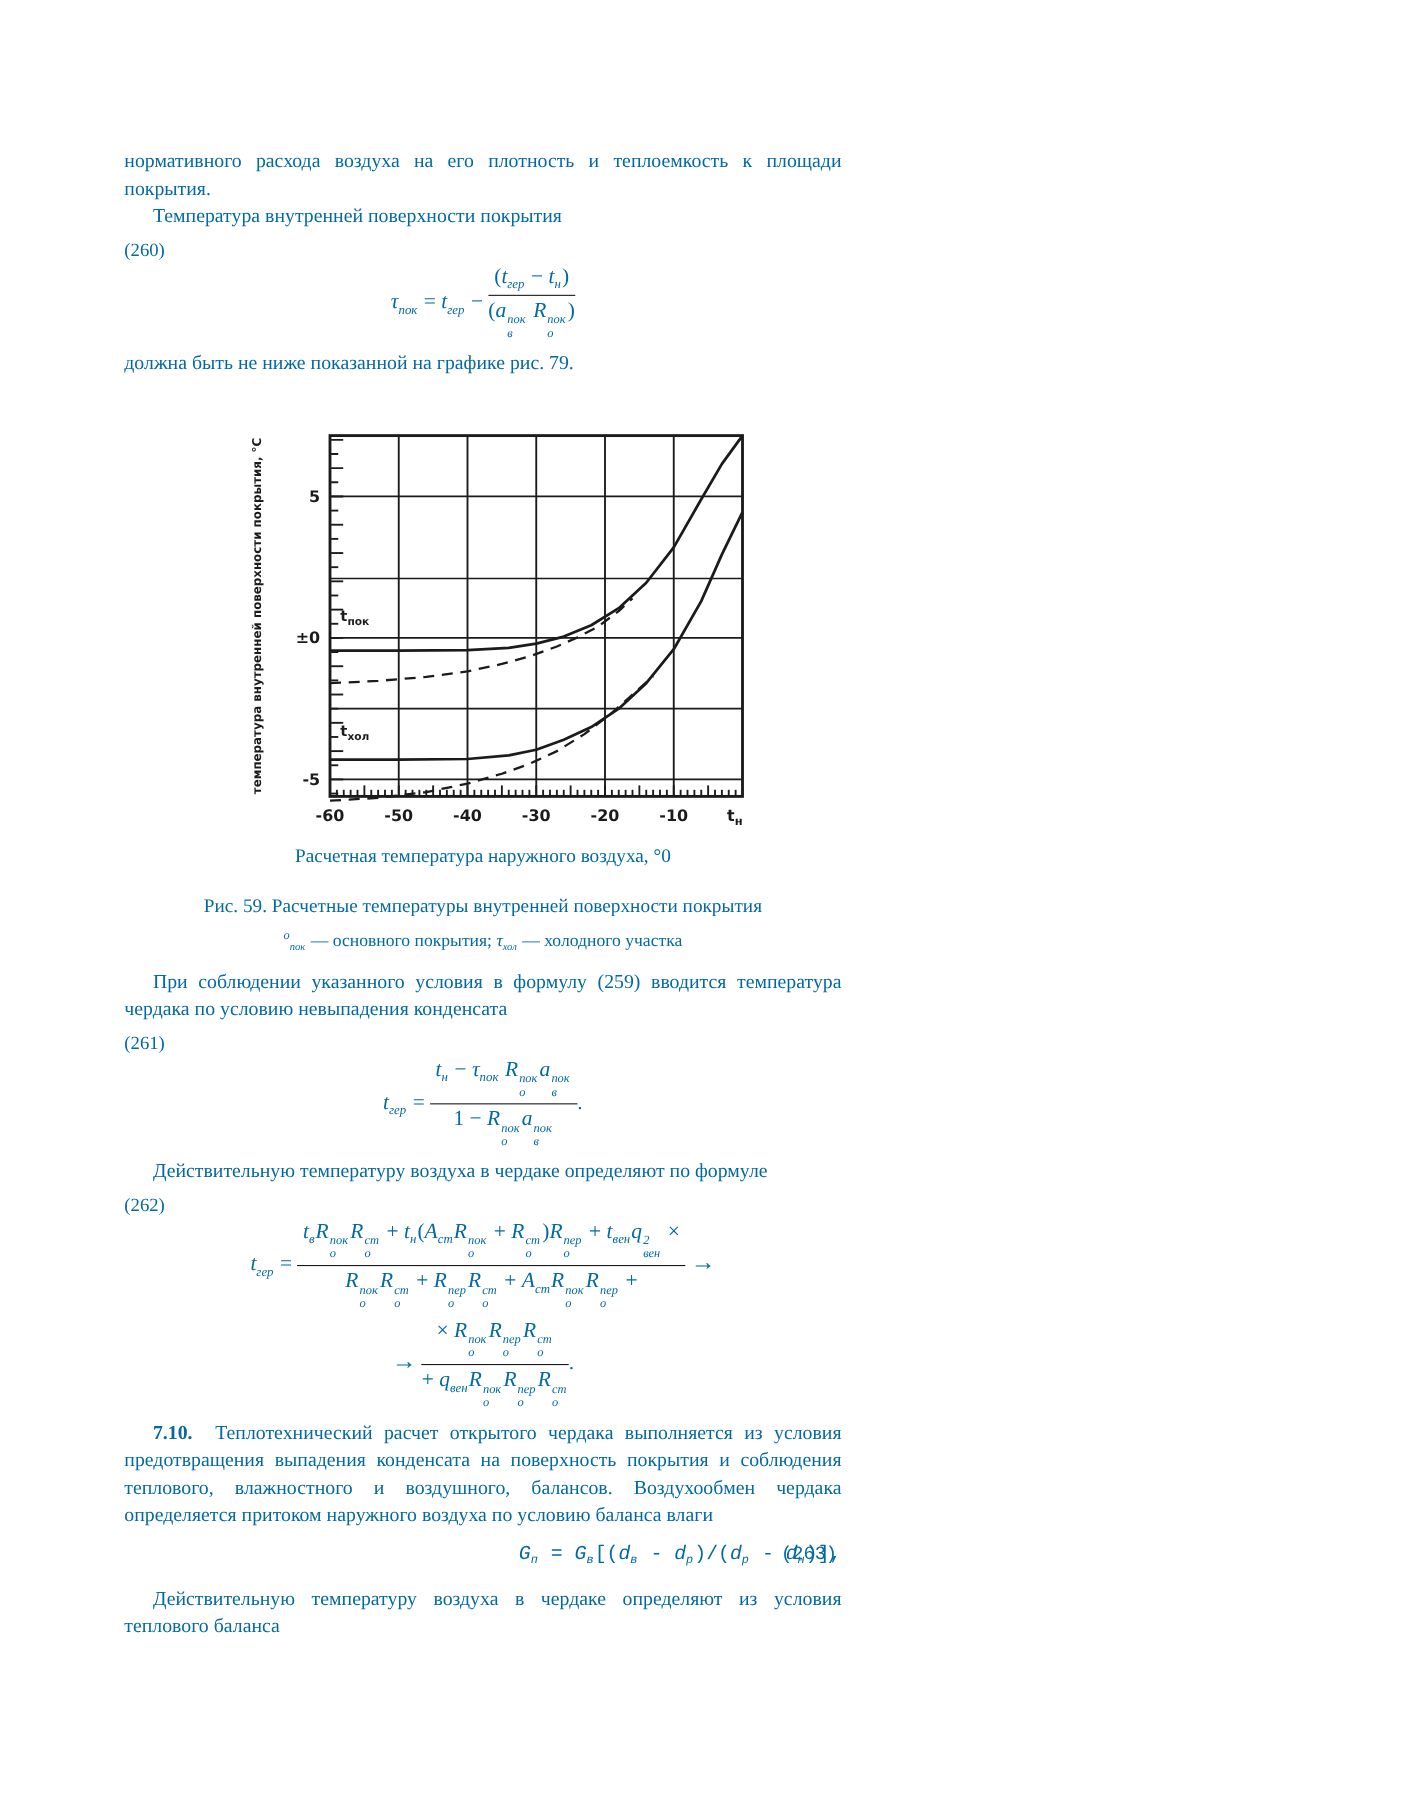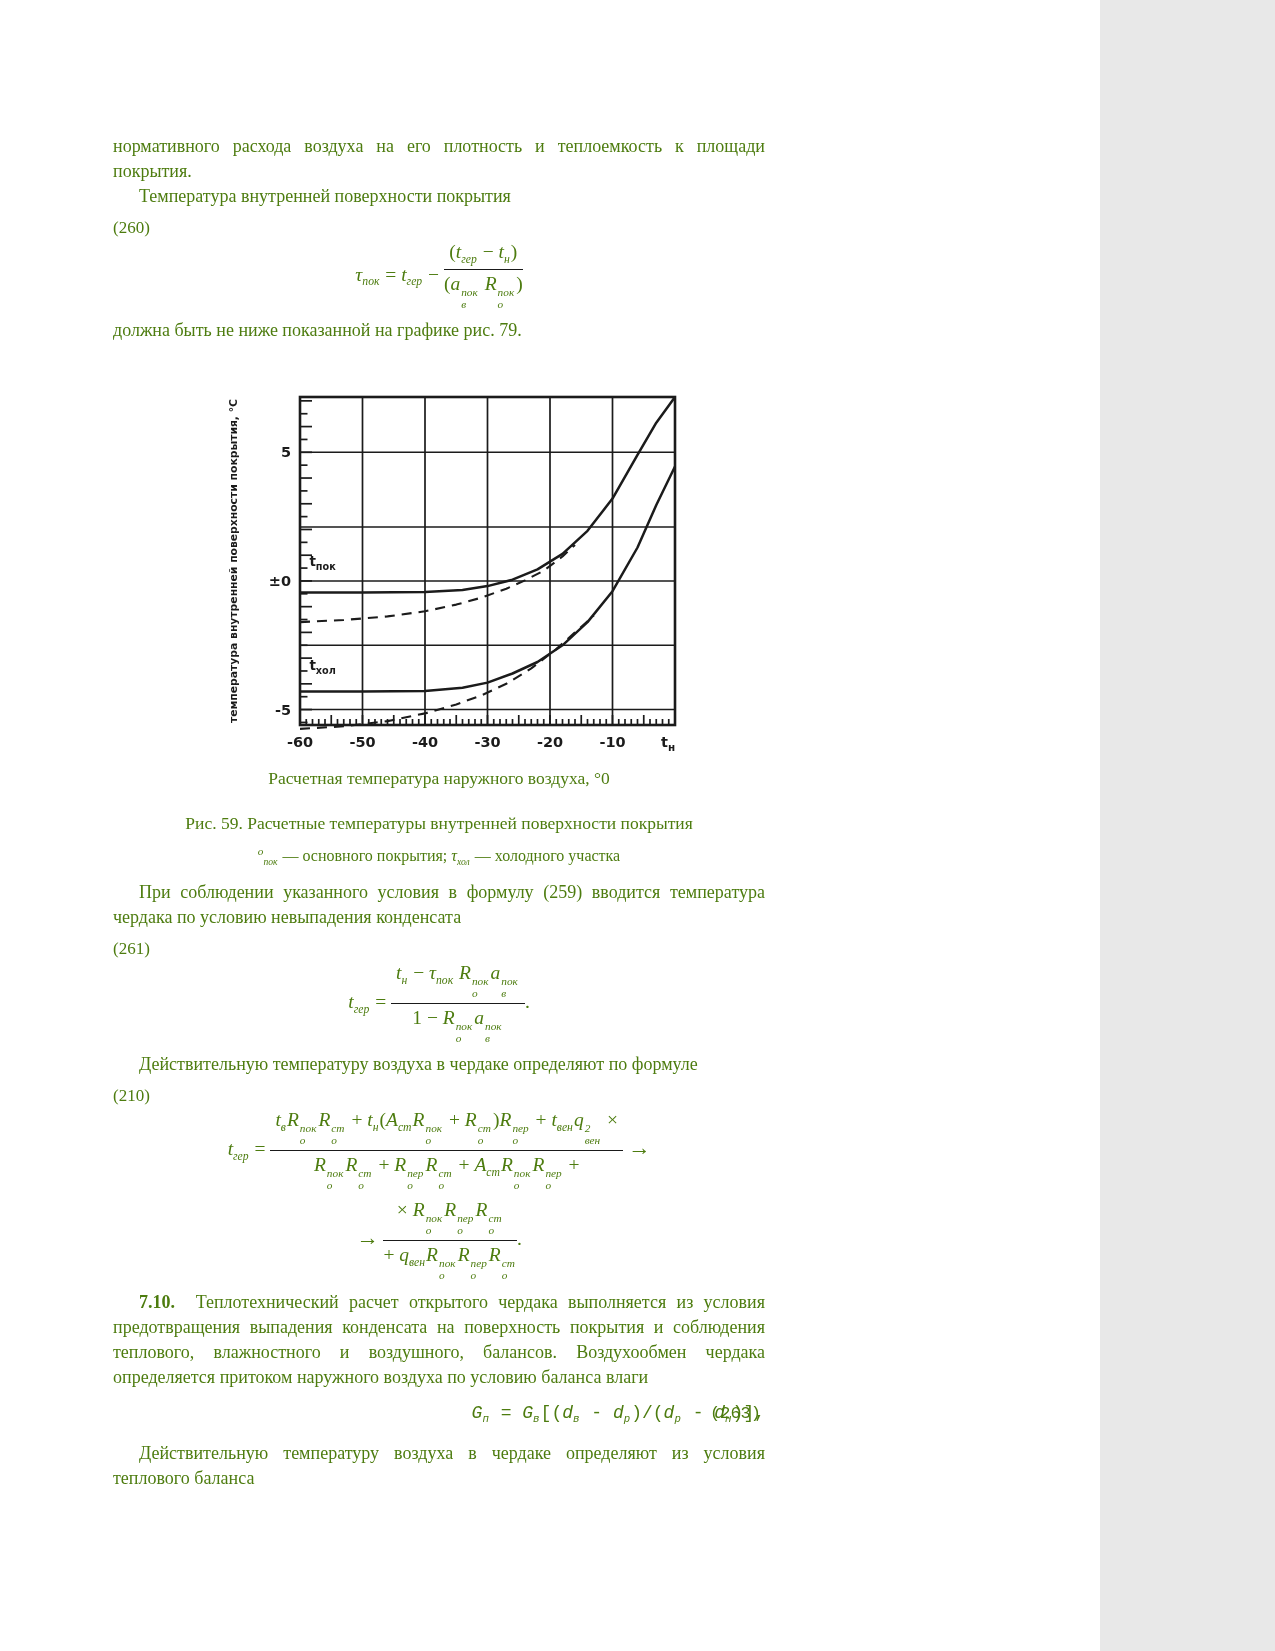--- a/index.html
+++ b/index.html
@@ -1,17 +1,17 @@
 <!DOCTYPE html>
 <html><head>
 <meta charset="utf-8">
 <style>
   html,body{margin:0;padding:0;background:#e8e8e8;}
-  .page{position:relative;width:1100px;height:1651px;background:#ffffff;
-        font-family:"Liberation Serif",serif;color:#4d7c0f;overflow:hidden;}
+  .page{position:relative;width:1275px;height:1651px;background:#ffffff;
+        font-family:"Liberation Serif",serif;color:#0369a1;overflow:hidden;}
   .content{position:absolute;left:113px;top:134px;width:652px;}
   .content p{margin:0;font-size:18px;line-height:25px;text-align:justify;}
   .ind{text-indent:26px;}
   .eqno{font-size:17px;text-align:left;padding-right:4px;margin-top:7px;line-height:24px;}
   .eq{font-size:19.5px;text-align:center;margin:1px 0 7px;line-height:1.15;}
   .fr{display:inline-block;vertical-align:middle;text-align:center;}
   .fn{display:block;border-bottom:1.4px solid #1a1a1a;padding:0 5px 3px;}
   .fd{display:block;padding-top:3px;}
   .sb{font-size:0.6em;font-style:italic;vertical-align:-0.4em;margin-right:1px;}
   .ss{display:inline-flex;flex-direction:column;align-items:flex-start;font-size:0.58em;
@@ -180,21 +180,21 @@
             </span></span><span class="fd">1 − <i>R</i><span class="ss">
               <span>пок</span>
               <span>о</span>
             </span><i>a</i><span class="ss">
               <span>пок</span>
               <span>в</span>
             </span></span></span>.</div>
 
     <p class="ind">Действительную температуру воздуха в чердаке определяют по формуле</p>
 
-    <div class="eqno">(210)</div>
+    <div class="eqno">(262)</div>
     <div class="eq"><i>t</i><span class="sb">гер</span> = <span class="fr"><span class="fn"><i>t</i><span class="sb">в</span><i>R</i><span class="ss">
               <span>пок</span>
               <span>о</span>
             </span><i>R</i><span class="ss">
               <span>ст</span>
               <span>о</span>
             </span> + <i>t</i><span class="sb">н</span>(<i>A</i><span class="sb">ст</span><i>R</i><span class="ss">
               <span>пок</span>
               <span>о</span>
             </span> + <i>R</i><span class="ss">

